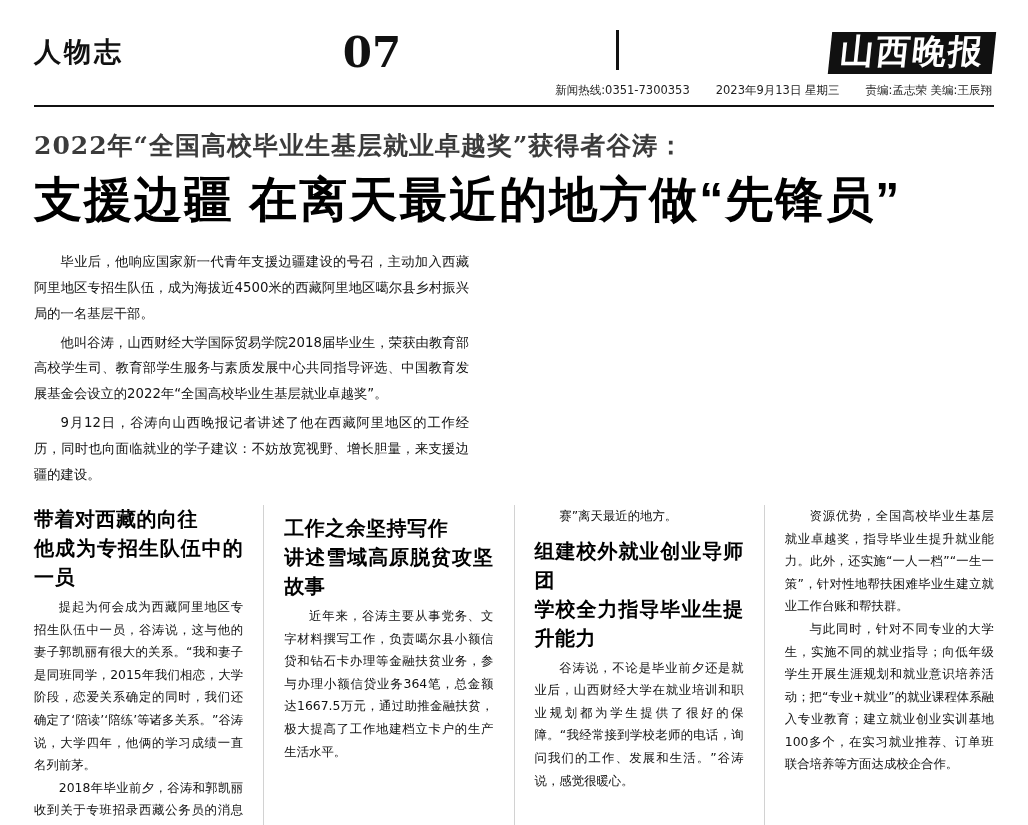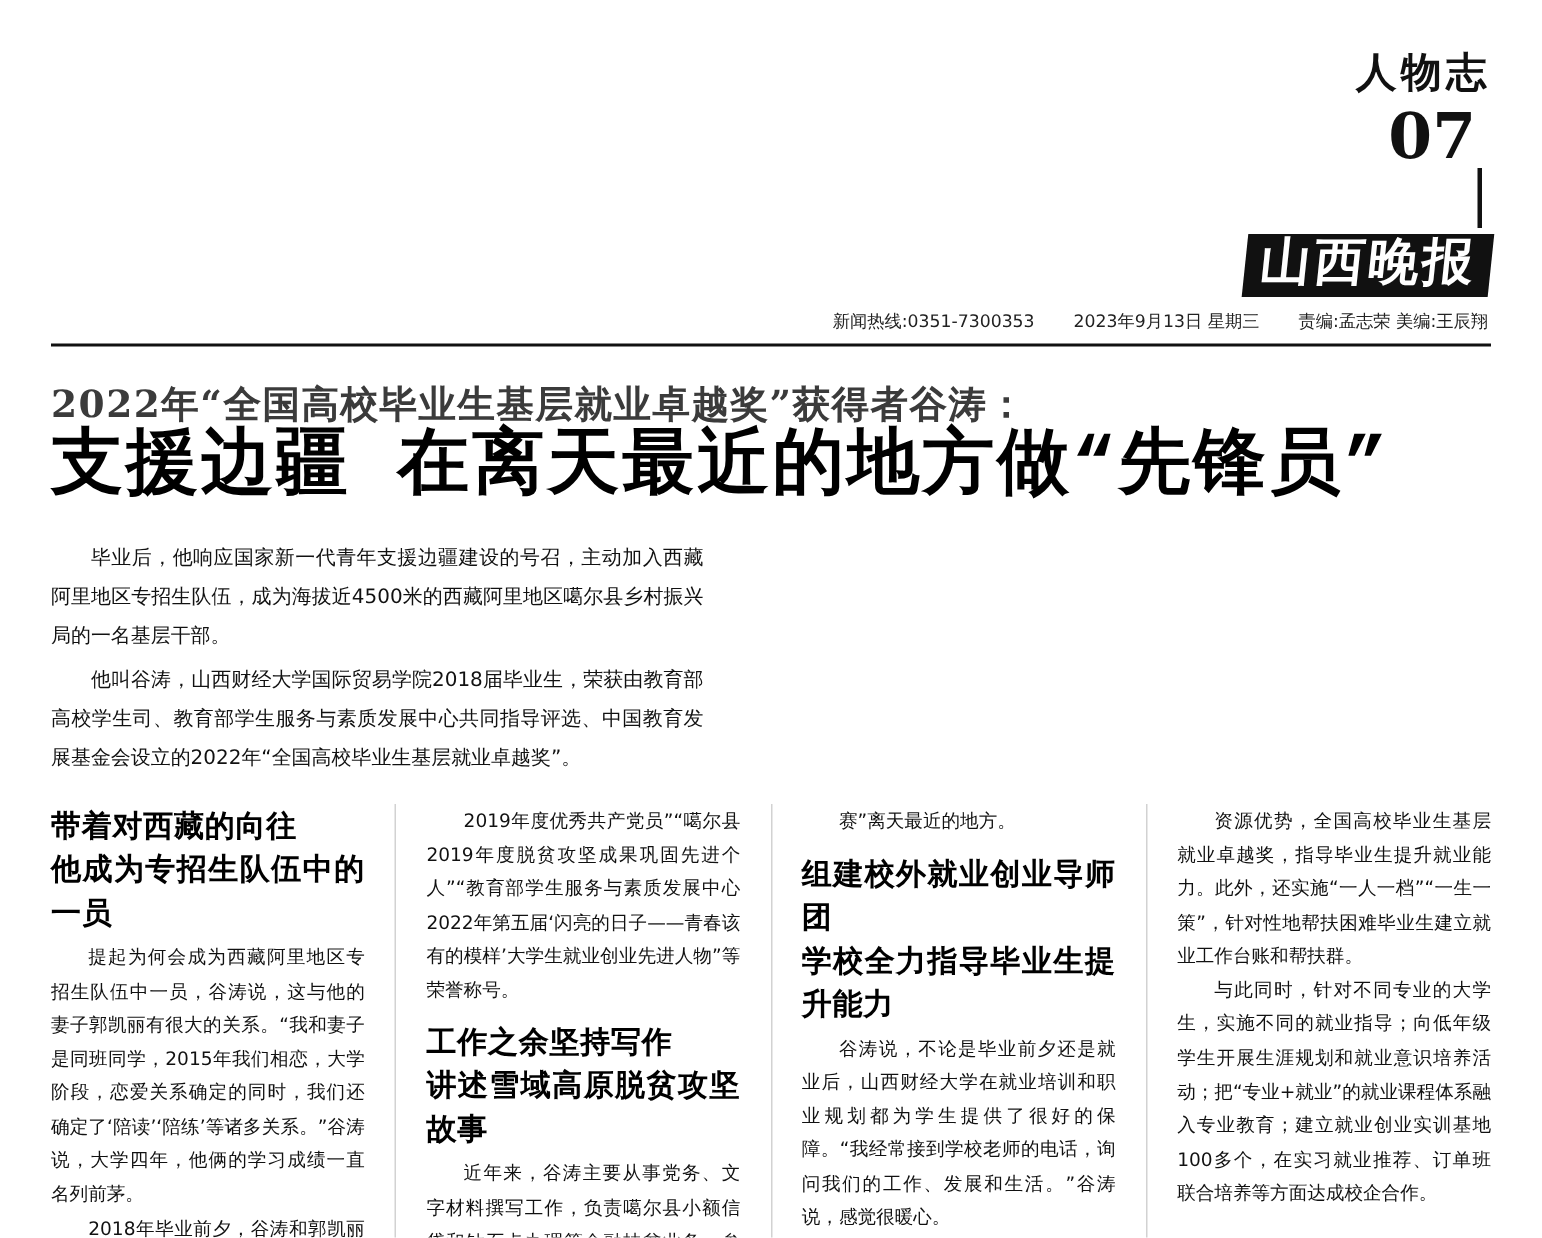--- a/index.html
+++ b/index.html
@@ -6,43 +6,43 @@
   body{
     width:1028px;height:825px;
     background:#ffffff;
     font-family:"DejaVu Sans","Liberation Sans",sans-serif;
     color:#111;
     overflow:hidden;
   }
   .page{position:relative;width:1028px;height:825px;box-sizing:border-box;padding:0 34px;}
 
   
-  .masthead{display:flex;align-items:flex-end;justify-content:space-between;padding-top:30px;flex-direction:column;}
+  .masthead{display:flex;align-items:flex-end;justify-content:space-between;padding-top:30px;}
   .mh-section{font-family:"DejaVu Serif","Liberation Serif",serif;font-size:27px;font-weight:bold;letter-spacing:3px;color:#111;padding-bottom:4px;}
   .mh-pagenum{font-family:"DejaVu Serif","Liberation Serif",serif;font-size:42px;font-weight:bold;color:#111;margin:0 10px 0 14px;line-height:1;}
   .mh-rule{width:3px;height:40px;background:#111;margin:0 6px 4px 0;}
   .mh-logo{
     font-family:"DejaVu Serif","Liberation Serif",serif;
     font-size:34px;font-weight:bold;color:#fff;background:#111;
     padding:2px 10px 4px 10px;letter-spacing:2px;line-height:1.05;
     transform:skewX(-6deg);
   }
   .mh-meta{display:flex;justify-content:flex-end;gap:26px;font-size:11.5px;color:#222;margin-top:9px;padding-right:2px;}
   .mh-divider{border-top:2px solid #111;margin-top:7px;}
 
   
   .kicker{
     font-family:"DejaVu Serif","Liberation Serif",serif;
     font-size:25px;font-weight:bold;color:#3b3b3b;
     margin-top:22px;letter-spacing:1px;
   }
   .headline{
-    font-family:Liberation Mono, monospace;
+    font-family:Liberation Sans, sans-serif;
     font-size:48px;font-weight:bold;color:#000;
-    letter-spacing:2px;line-height:1.1;
+    letter-spacing:2px;margin-top:12px;line-height:1.1;
   }
 
   
   .lead-wrap{display:flex;margin-top:22px;gap:22px;}
   .lead-col{width:435px;font-size:13.3px;line-height:1.95;text-align:justify;color:#111;}
   .lead-col p{margin:0 0 3px 0;text-indent:2em;}
   .photo-col{flex:1;}
   .photo{
     position:relative;width:100%;height:300px;overflow:hidden;
     background:#4a4a4a;
@@ -106,32 +106,32 @@
   </div>
   <div class="mh-divider"></div>
 
   <div class="kicker">2022年“全国高校毕业生基层就业卓越奖”获得者谷涛：</div>
   <div class="headline">支援边疆 在离天最近的地方做“先锋员”</div>
 
   <div class="lead-wrap">
     <div class="lead-col" id="lead-col">
         <p>毕业后，他响应国家新一代青年支援边疆建设的号召，主动加入西藏阿里地区专招生队伍，成为海拔近4500米的西藏阿里地区噶尔县乡村振兴局的一名基层干部。</p>
         <p>他叫谷涛，山西财经大学国际贸易学院2018届毕业生，荣获由教育部高校学生司、教育部学生服务与素质发展中心共同指导评选、中国教育发展基金会设立的2022年“全国高校毕业生基层就业卓越奖”。</p>
+        <p>9月12日，谷涛向山西晚报记者讲述了他在西藏阿里地区的工作经历，同时也向面临就业的学子建议：不妨放宽视野、增长胆量，来支援边疆的建设。</p>
       </div>
   </div>
 
   <div class="cols" id="cols">
       <div class="col">
         <div class="sub first">带着对西藏的向往<br>他成为专招生队伍中的一员</div>
         <p>提起为何会成为西藏阿里地区专招生队伍中一员，谷涛说，这与他的妻子郭凯丽有很大的关系。“我和妻子是同班同学，2015年我们相恋，大学阶段，恋爱关系确定的同时，我们还确定了‘陪读’‘陪练’等诸多关系。”谷涛说，大学四年，他俩的学习成绩一直名列前茅。</p>
         <p>2018年毕业前夕，谷涛和郭凯丽收到关于专班招录西藏公务员的消息后，反复查看网上关于“阿里地区”“天上阿里”的词条，就知“最美星空”“离天最近的地方”人的一生一定要去一次而被“零次数”征服。</p>
       </div>
       <div class="colrule"></div>
       <div class="col">
-        <p>2019年度优秀共产党员”“噶尔县2019年度脱贫攻坚成果巩固先进个人”“教育部学生服务与素质发展中心2022年第五届‘闪亮的日子——青春该有的模样’大学生就业创业先进人物”等荣誉称号。</p>
         <div class="sub">工作之余坚持写作<br>讲述雪域高原脱贫攻坚故事</div>
         <p>近年来，谷涛主要从事党务、文字材料撰写工作，负责噶尔县小额信贷和钻石卡办理等金融扶贫业务，参与办理小额信贷业务364笔，总金额达1667.5万元，通过助推金融扶贫，极大提高了工作地建档立卡户的生产生活水平。</p>
       </div>
       <div class="colrule"></div>
       <div class="col">
         <p>赛”离天最近的地方。</p>
         <div class="sub">组建校外就业创业导师团<br>学校全力指导毕业生提升能力</div>
         <p>谷涛说，不论是毕业前夕还是就业后，山西财经大学在就业培训和职业规划都为学生提供了很好的保障。“我经常接到学校老师的电话，询问我们的工作、发展和生活。”谷涛说，感觉很暖心。</p>
       </div>
       <div class="colrule"></div>

